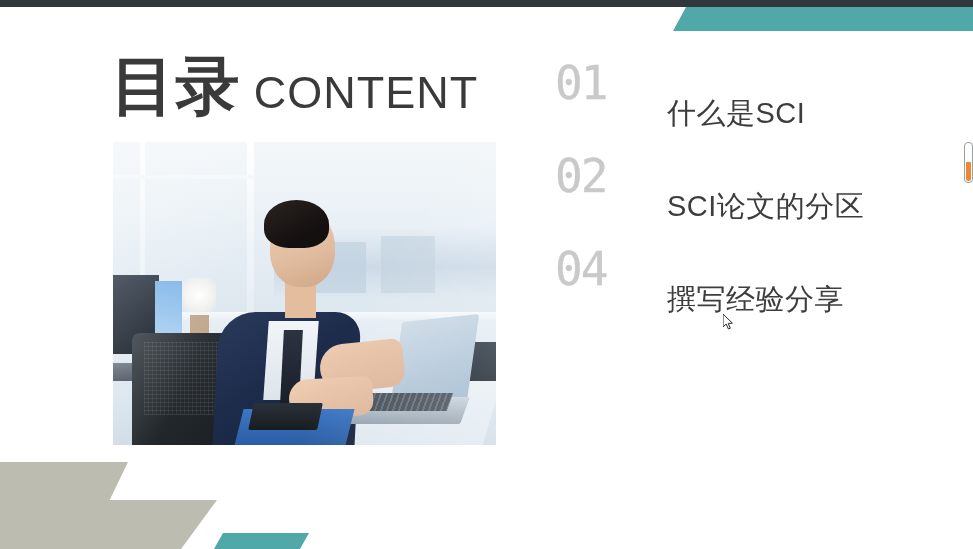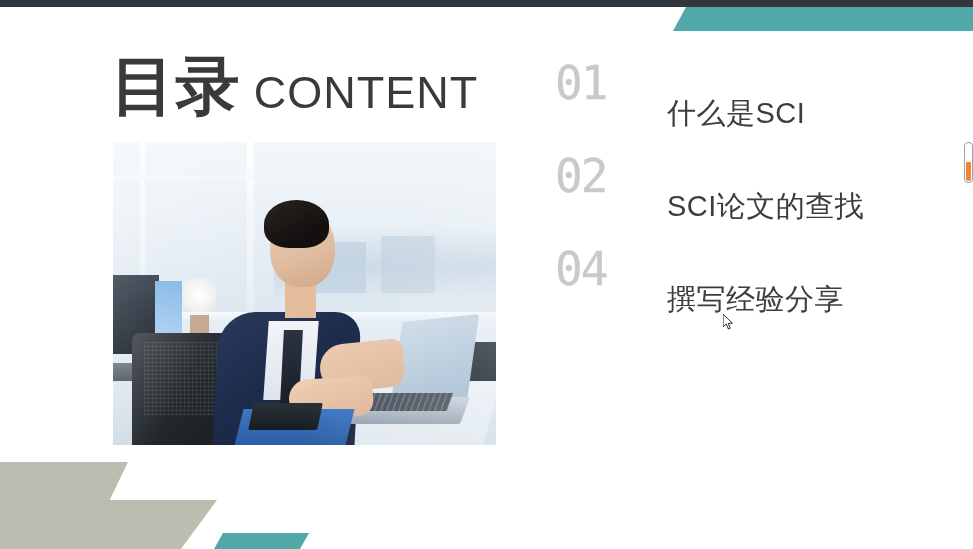--- a/index.html
+++ b/index.html
@@ -280,21 +280,21 @@
 
   <div class="list">
 
     <div class="row">
       <div class="row-num">01</div>
       <div class="row-label">什么是SCI</div>
     </div>
 
     <div class="row">
       <div class="row-num">02</div>
-      <div class="row-label">SCI论文的查找</div>
+      <div class="row-label">SCI论文的分区</div>
     </div>
 
 
     <div class="row">
       <div class="row-num">04</div>
       <div class="row-label">撰写经验分享</div>
     </div>
 
   </div>
 

